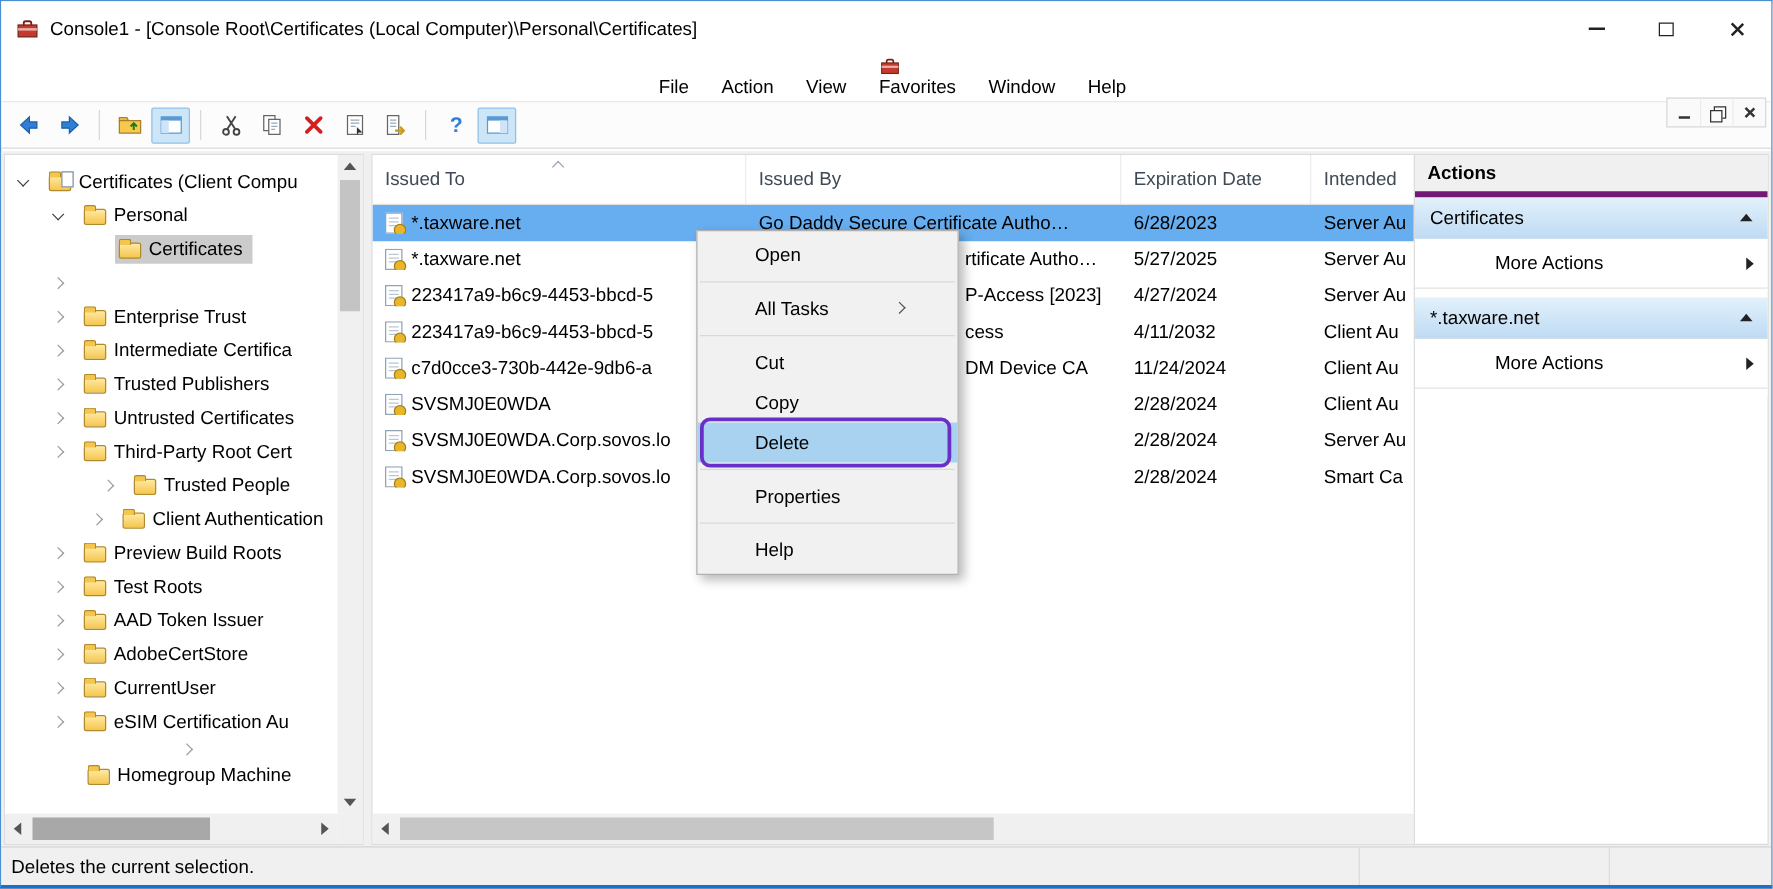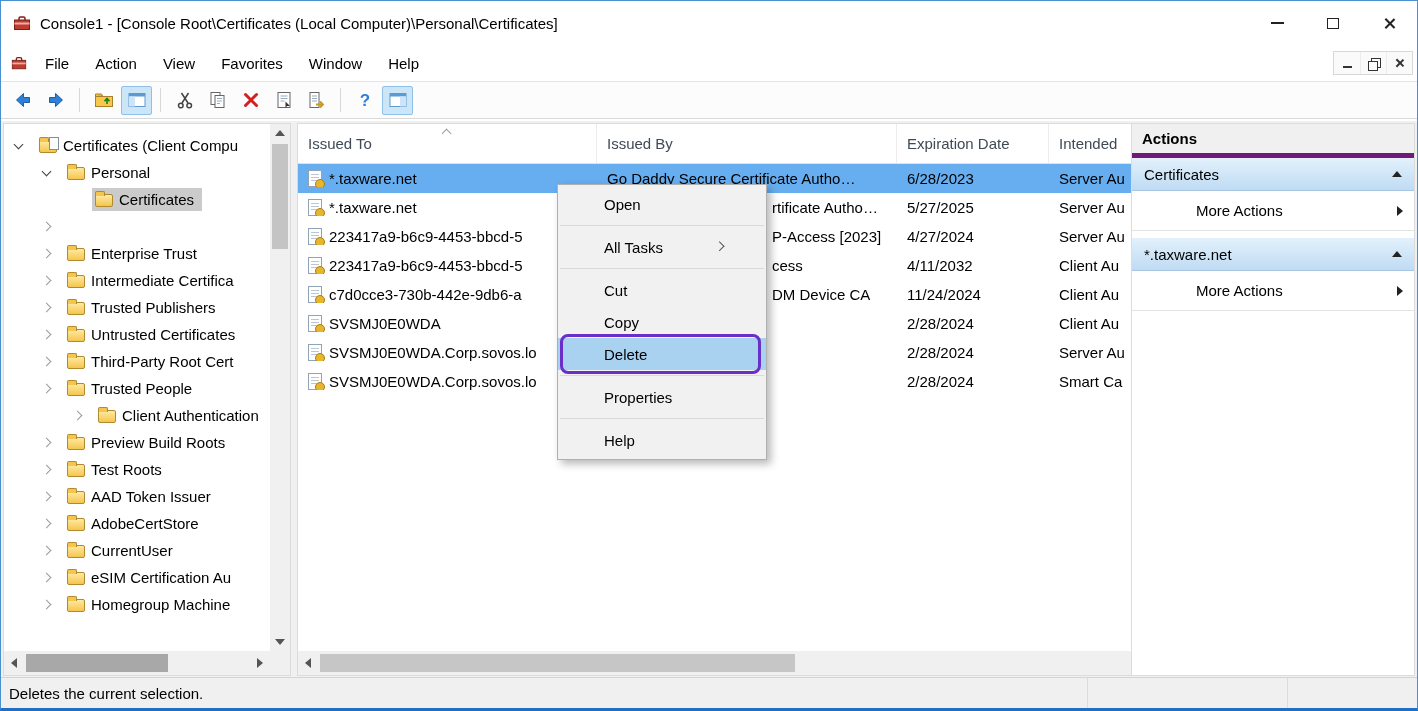--- a/index.html
+++ b/index.html
@@ -10,21 +10,21 @@
   .titlebar { height:44px; display:flex; align-items:center; background:#fff; padding-left:12px; }
   .titlebar .title { margin-left:9px; flex:1; white-space:nowrap; overflow:hidden; }
   .cap-btn { width:56px; height:44px; display:flex; align-items:center; justify-content:center; }
   .ic-minline { width:13px; height:2px; background:#222; }
   .ic-maxbox { width:12px; height:11px; border:1.5px solid #222; }
   .ic-x { position:relative; width:13px; height:13px; }
   .ic-x::before,.ic-x::after { content:""; position:absolute; left:6px; top:0; width:1.6px; height:13px; background:#222; }
   .ic-x::before { transform:rotate(45deg); } .ic-x::after { transform:rotate(-45deg); }
 
   
-  .menubar { height:37px; display:flex; align-items:center; background:#fff; border-bottom:1px solid #e4e4e4; padding-left:10px; }
+  .menubar { height:37px; display:flex; align-items:center; background:#fff; border-bottom:1px solid #e4e4e4; padding-left:10px;flex-direction:column; }
   .menubar .menu-item { padding:0 13px; height:100%; display:flex; align-items:center; cursor:default; }
   .child-controls { margin-left:auto; margin-right:4px; display:flex; border:1px solid #d8d8d8; background:#fafafa; }
   .cc-btn { width:26px; height:22px; display:flex; align-items:center; justify-content:center; border-left:1px solid #ececec; }
   .cc-btn:first-child { border-left:none; }
   .ic-min-s { width:9px; height:2px; background:#333; margin-top:7px; }
   .ic-restore { position:relative; width:11px; height:11px; }
   .ic-restore::before { content:""; position:absolute; left:3px; top:0; width:8px; height:8px; border:1.4px solid #333; }
   .ic-restore::after { content:""; position:absolute; left:0; top:3px; width:8px; height:8px; border:1.4px solid #333; background:#fafafa; }
   .ic-x-s { position:relative; width:10px; height:10px; }
   .ic-x-s::before,.ic-x-s::after { content:""; position:absolute; left:4.5px; top:0; width:1.5px; height:10px; background:#333; }
@@ -323,21 +323,21 @@
               <span>Untrusted Certificates</span>
             </span>
           </div>
           <div class="tree-row" style="padding-left: 34px;">
             <span class="expander exp-c"></span>
             <span class="node-core">
               <span class="icn-folder"></span>
               <span>Third-Party Root Cert</span>
             </span>
           </div>
-          <div class="tree-row" style="padding-left: 34px;">
+          <div class="tree-row" style="padding-left: 34px; margin-left: 40px;">
             <span class="expander exp-c"></span>
             <span class="node-core">
               <span class="icn-folder"></span>
               <span>Trusted People</span>
             </span>
           </div>
           <div class="tree-row" style="padding-left: 34px; margin-left: 31px;">
             <span class="expander exp-c"></span>
             <span class="node-core">
               <span class="icn-folder"></span>
@@ -379,21 +379,21 @@
               <span>CurrentUser</span>
             </span>
           </div>
           <div class="tree-row" style="padding-left: 34px;">
             <span class="expander exp-c"></span>
             <span class="node-core">
               <span class="icn-folder"></span>
               <span>eSIM Certification Au</span>
             </span>
           </div>
-          <div class="tree-row" style="padding-left: 34px;">
+          <div class="tree-row" style="padding-left: 34px; flex-direction: column;">
             <span class="expander exp-c"></span>
             <span class="node-core">
               <span class="icn-folder"></span>
               <span>Homegroup Machine</span>
             </span>
           </div>
         </div>
       <div class="vsb">
         <div class="sb-btn start">
             <span class="tri up"></span>

